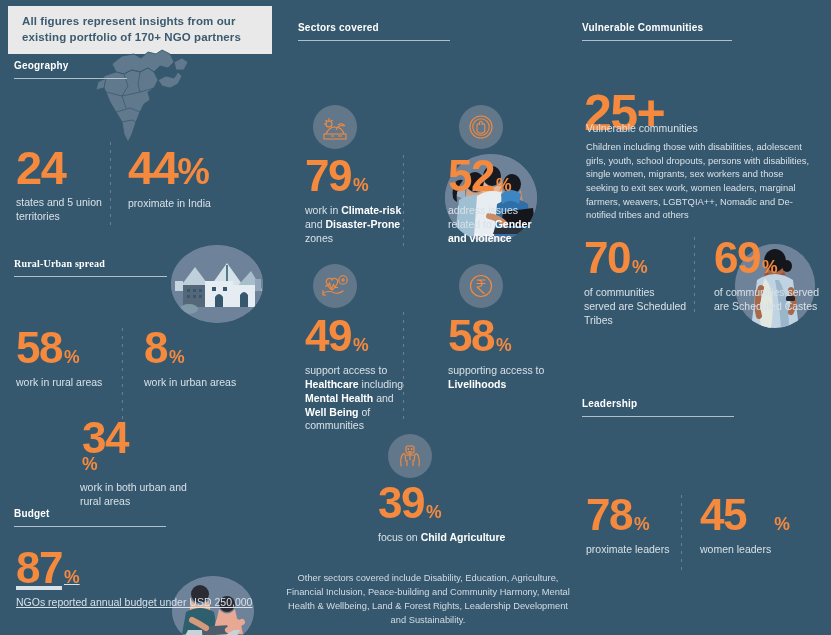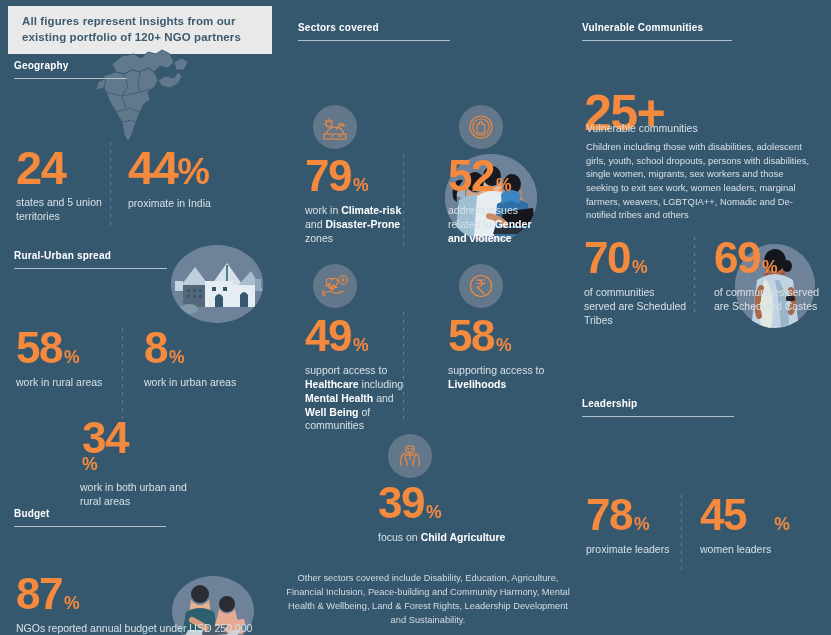--- a/index.html
+++ b/index.html
@@ -112,21 +112,21 @@
     color: #D2DCE4;
     text-align: center;
   }
 </style>
 </head>
 <body>
 
 <div class="canvas">
 
   <div class="abs banner">
-    <div class="banner-text">All figures represent insights from our existing portfolio of 120+ NGO partners</div>
+    <div class="banner-text">All figures represent insights from our existing portfolio of 170+ NGO partners</div>
   </div>
 
   <svg class="abs" style="left:78px; top:42px;" width="120" height="105" viewBox="0 0 120 105">
     <g fill="#61798C" stroke="#36586E" stroke-width="0.9">
       <path d="M34 22 L44 14 L56 12 L63 16 L70 10 L78 12 L84 8 L92 12 L96 20 L90 26 L82 24 L76 30 L70 26 L62 30 L54 28 L46 32 L38 30 Z"></path>
       <path d="M26 34 L38 30 L46 32 L54 28 L62 30 L70 26 L76 30 L80 38 L76 46 L70 50 L72 58 L66 62 L62 70 L58 80 L54 92 L50 100 L46 92 L44 80 L38 70 L32 60 L28 50 L24 42 Z"></path>
       <path d="M80 38 L88 34 L96 36 L100 30 L104 34 L100 42 L92 46 L84 44 Z"></path>
       <path d="M96 20 L104 16 L110 20 L106 28 L98 28 Z"></path>
       <path d="M20 40 L28 36 L26 46 L18 48 Z"></path>
     </g>
@@ -182,21 +182,21 @@
           <rect x="52" y="42" width="4" height="4"></rect>
         <path d="M44 52 q4 -6 8 0 v10 h-8 Z"></path>
         <path d="M69 50 q4 -6 8 0 v12 h-8 Z"></path>
       </g>
       <rect x="4" y="36" width="8" height="10" fill="#C6D6E0"></rect>
       <rect x="84" y="34" width="6" height="12" fill="#8FA7B8"></rect>
       <ellipse cx="18" cy="64" rx="9" ry="5" fill="#7F99A8"></ellipse>
     </svg>
   </div>
 
-  <div class="abs" style="left:14px; top:250px; width:200px;">
+  <div class="abs" style="left:14px; top:258px; width:200px;font-family:Liberation Serif, serif;">
     <div class="sec-head">Rural-Urban spread</div>
     <div class="sec-rule" style="width:153px;"></div>
   </div>
 
   <div class="abs vdots" style="left:122px; top:328px; height:100px;"></div>
 
   <div class="abs" style="left:16px; top:330px; width:100px;">
     <div class="stat-num" style="font-size:44px;">
       <span>58</span>
         <span class="pct">%</span>
@@ -234,21 +234,21 @@
       <path d="M20 44 q8 4 14 8" stroke="#D49A7A" stroke-width="6" fill="none" stroke-linecap="round"></path>
       <path d="M70 46 q-8 4 -14 8" stroke="#E7A894" stroke-width="6" fill="none" stroke-linecap="round"></path>
     </svg>
   </div>
 
   <div class="abs" style="left:14px; top:508px; width:200px;">
     <div class="sec-head">Budget</div>
     <div class="sec-rule" style="width:152px;"></div>
   </div>
 
-  <div class="abs" style="left:16px; top:576px; width:240px;">
+  <div class="abs" style="left:16px; top:550px; width:240px;text-decoration:underline;">
     <div class="stat-num" style="font-size:44px;">
       <span>87</span>
         <span class="pct">%</span>
     </div>
     <div class="stat-label">NGOs reported annual budget under USD 250,000</div>
   </div>
 
   <div class="abs illus-circle" style="left:445px; top:6px; width:92px; height:88px;">
     <svg width="92" height="88" viewBox="0 0 92 88">
       <ellipse cx="46" cy="44" rx="46" ry="44" fill="#6E839A"></ellipse>

